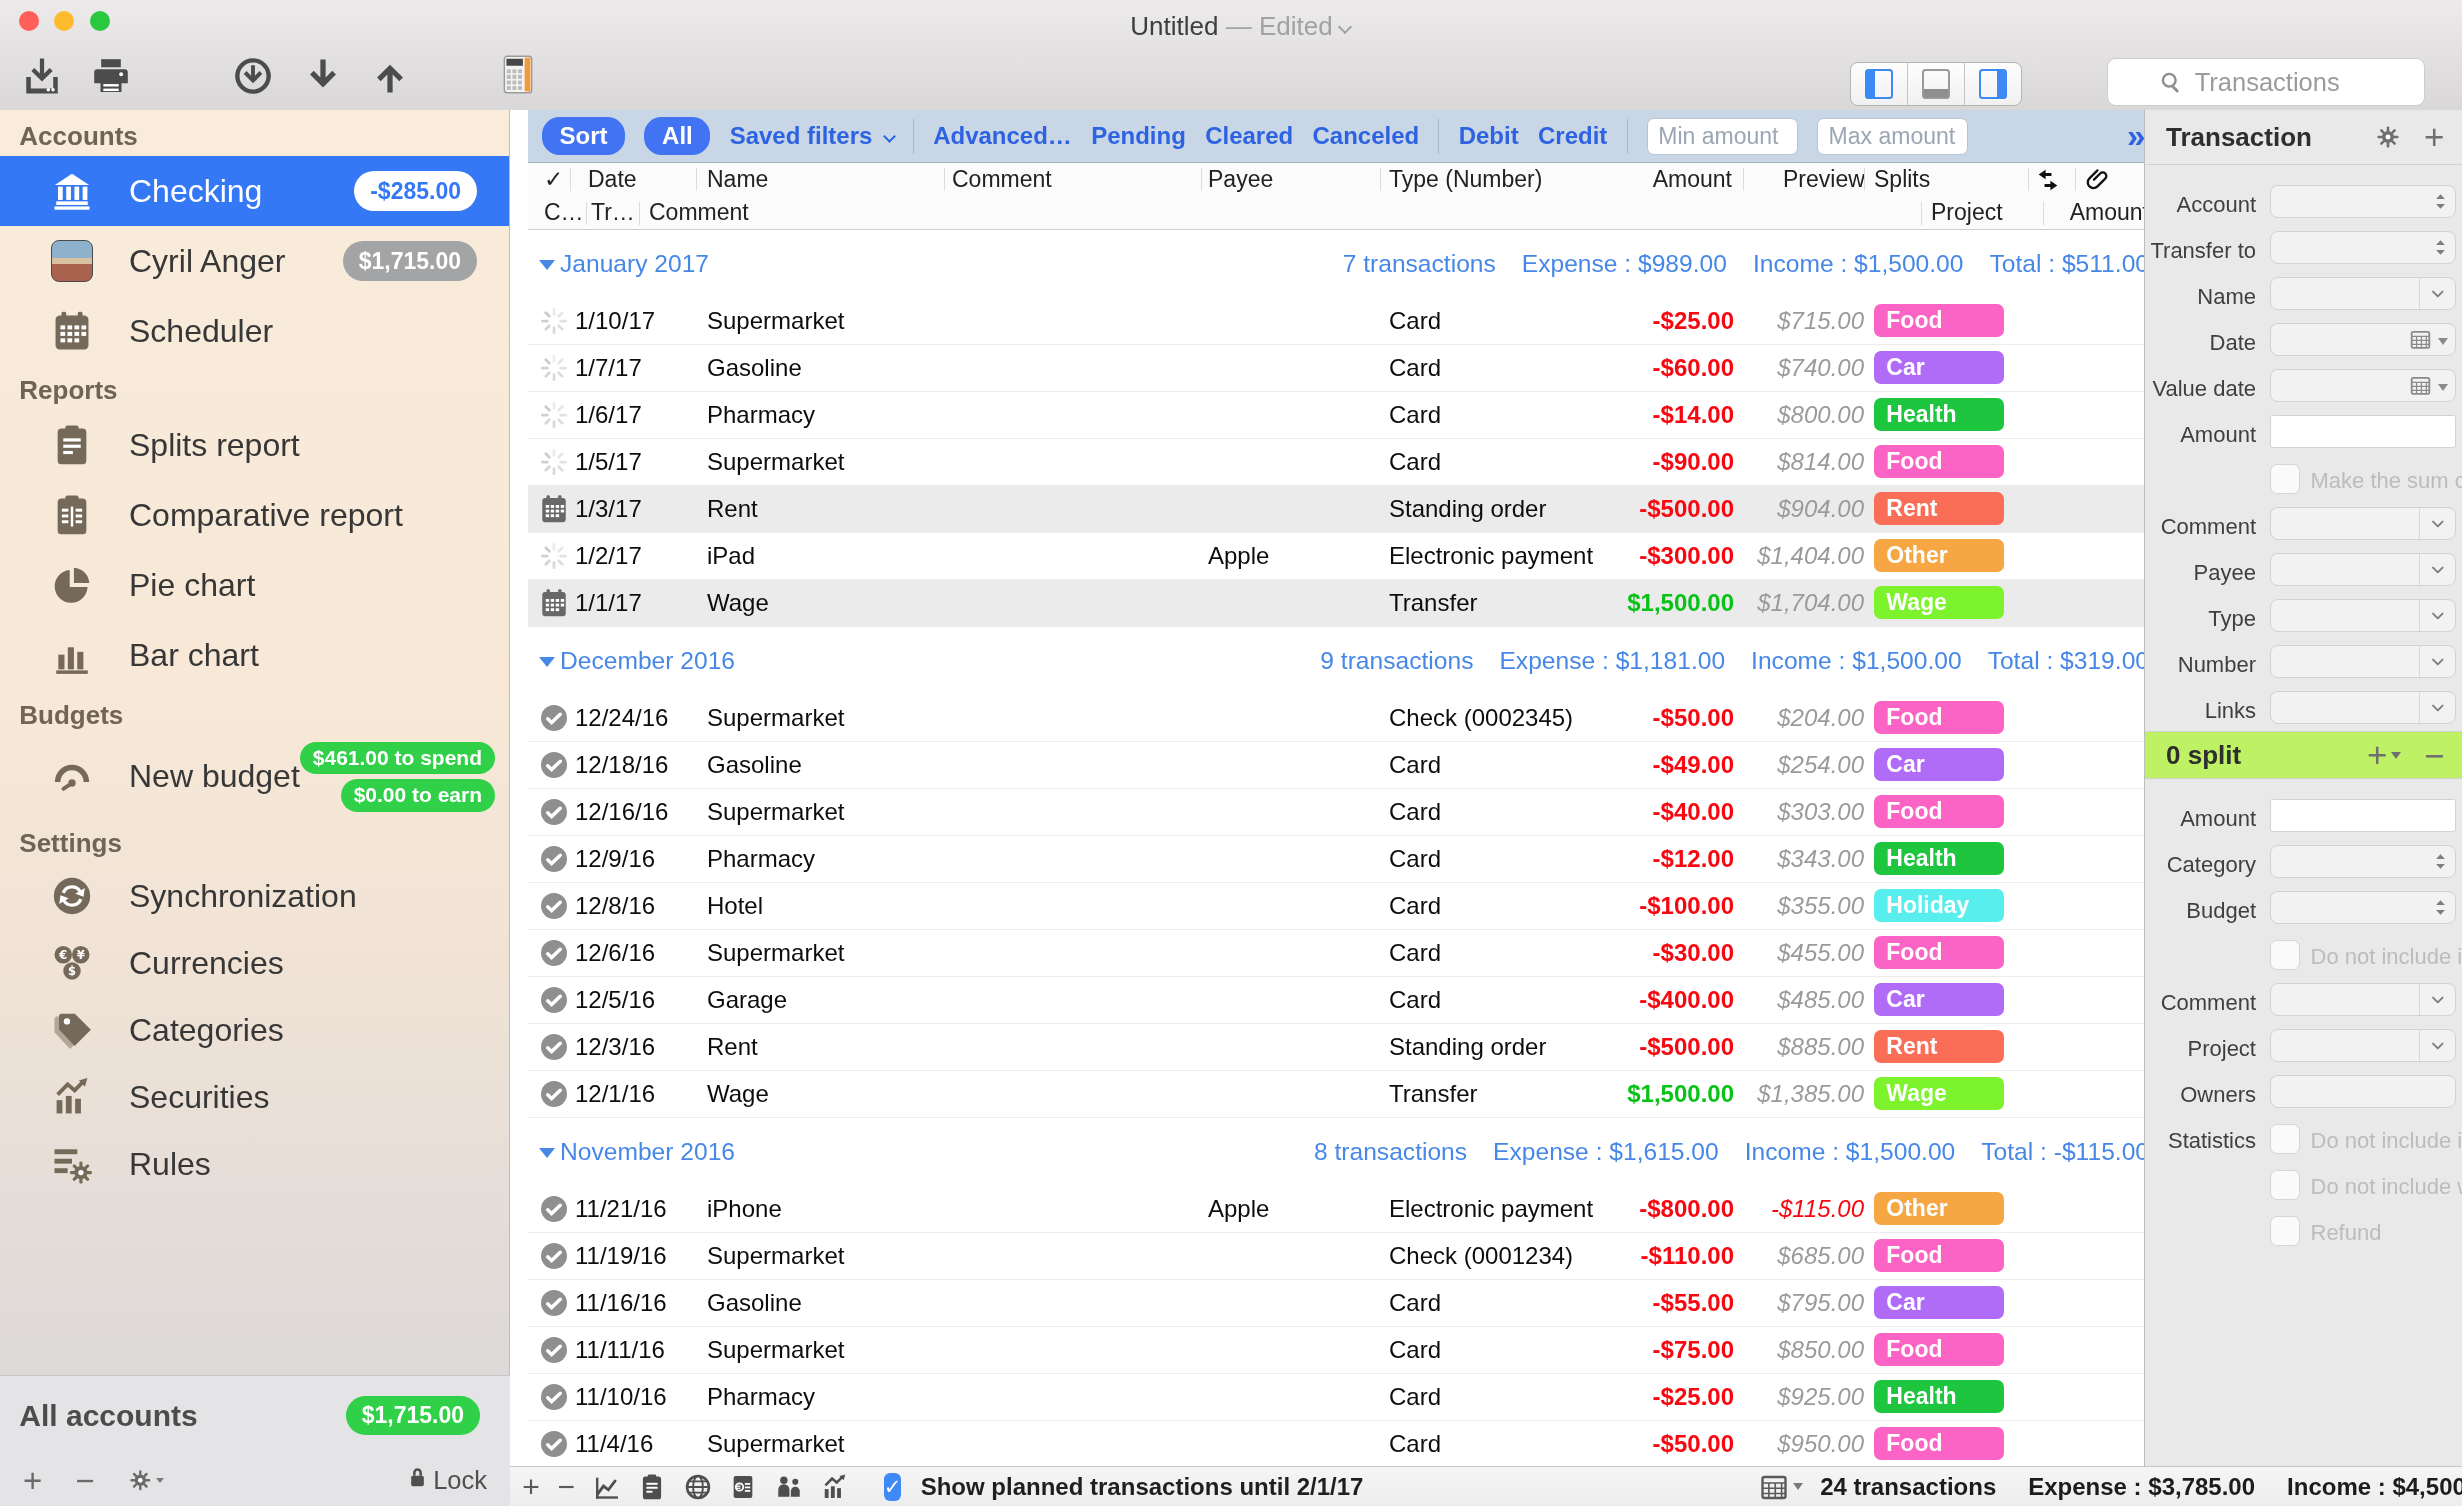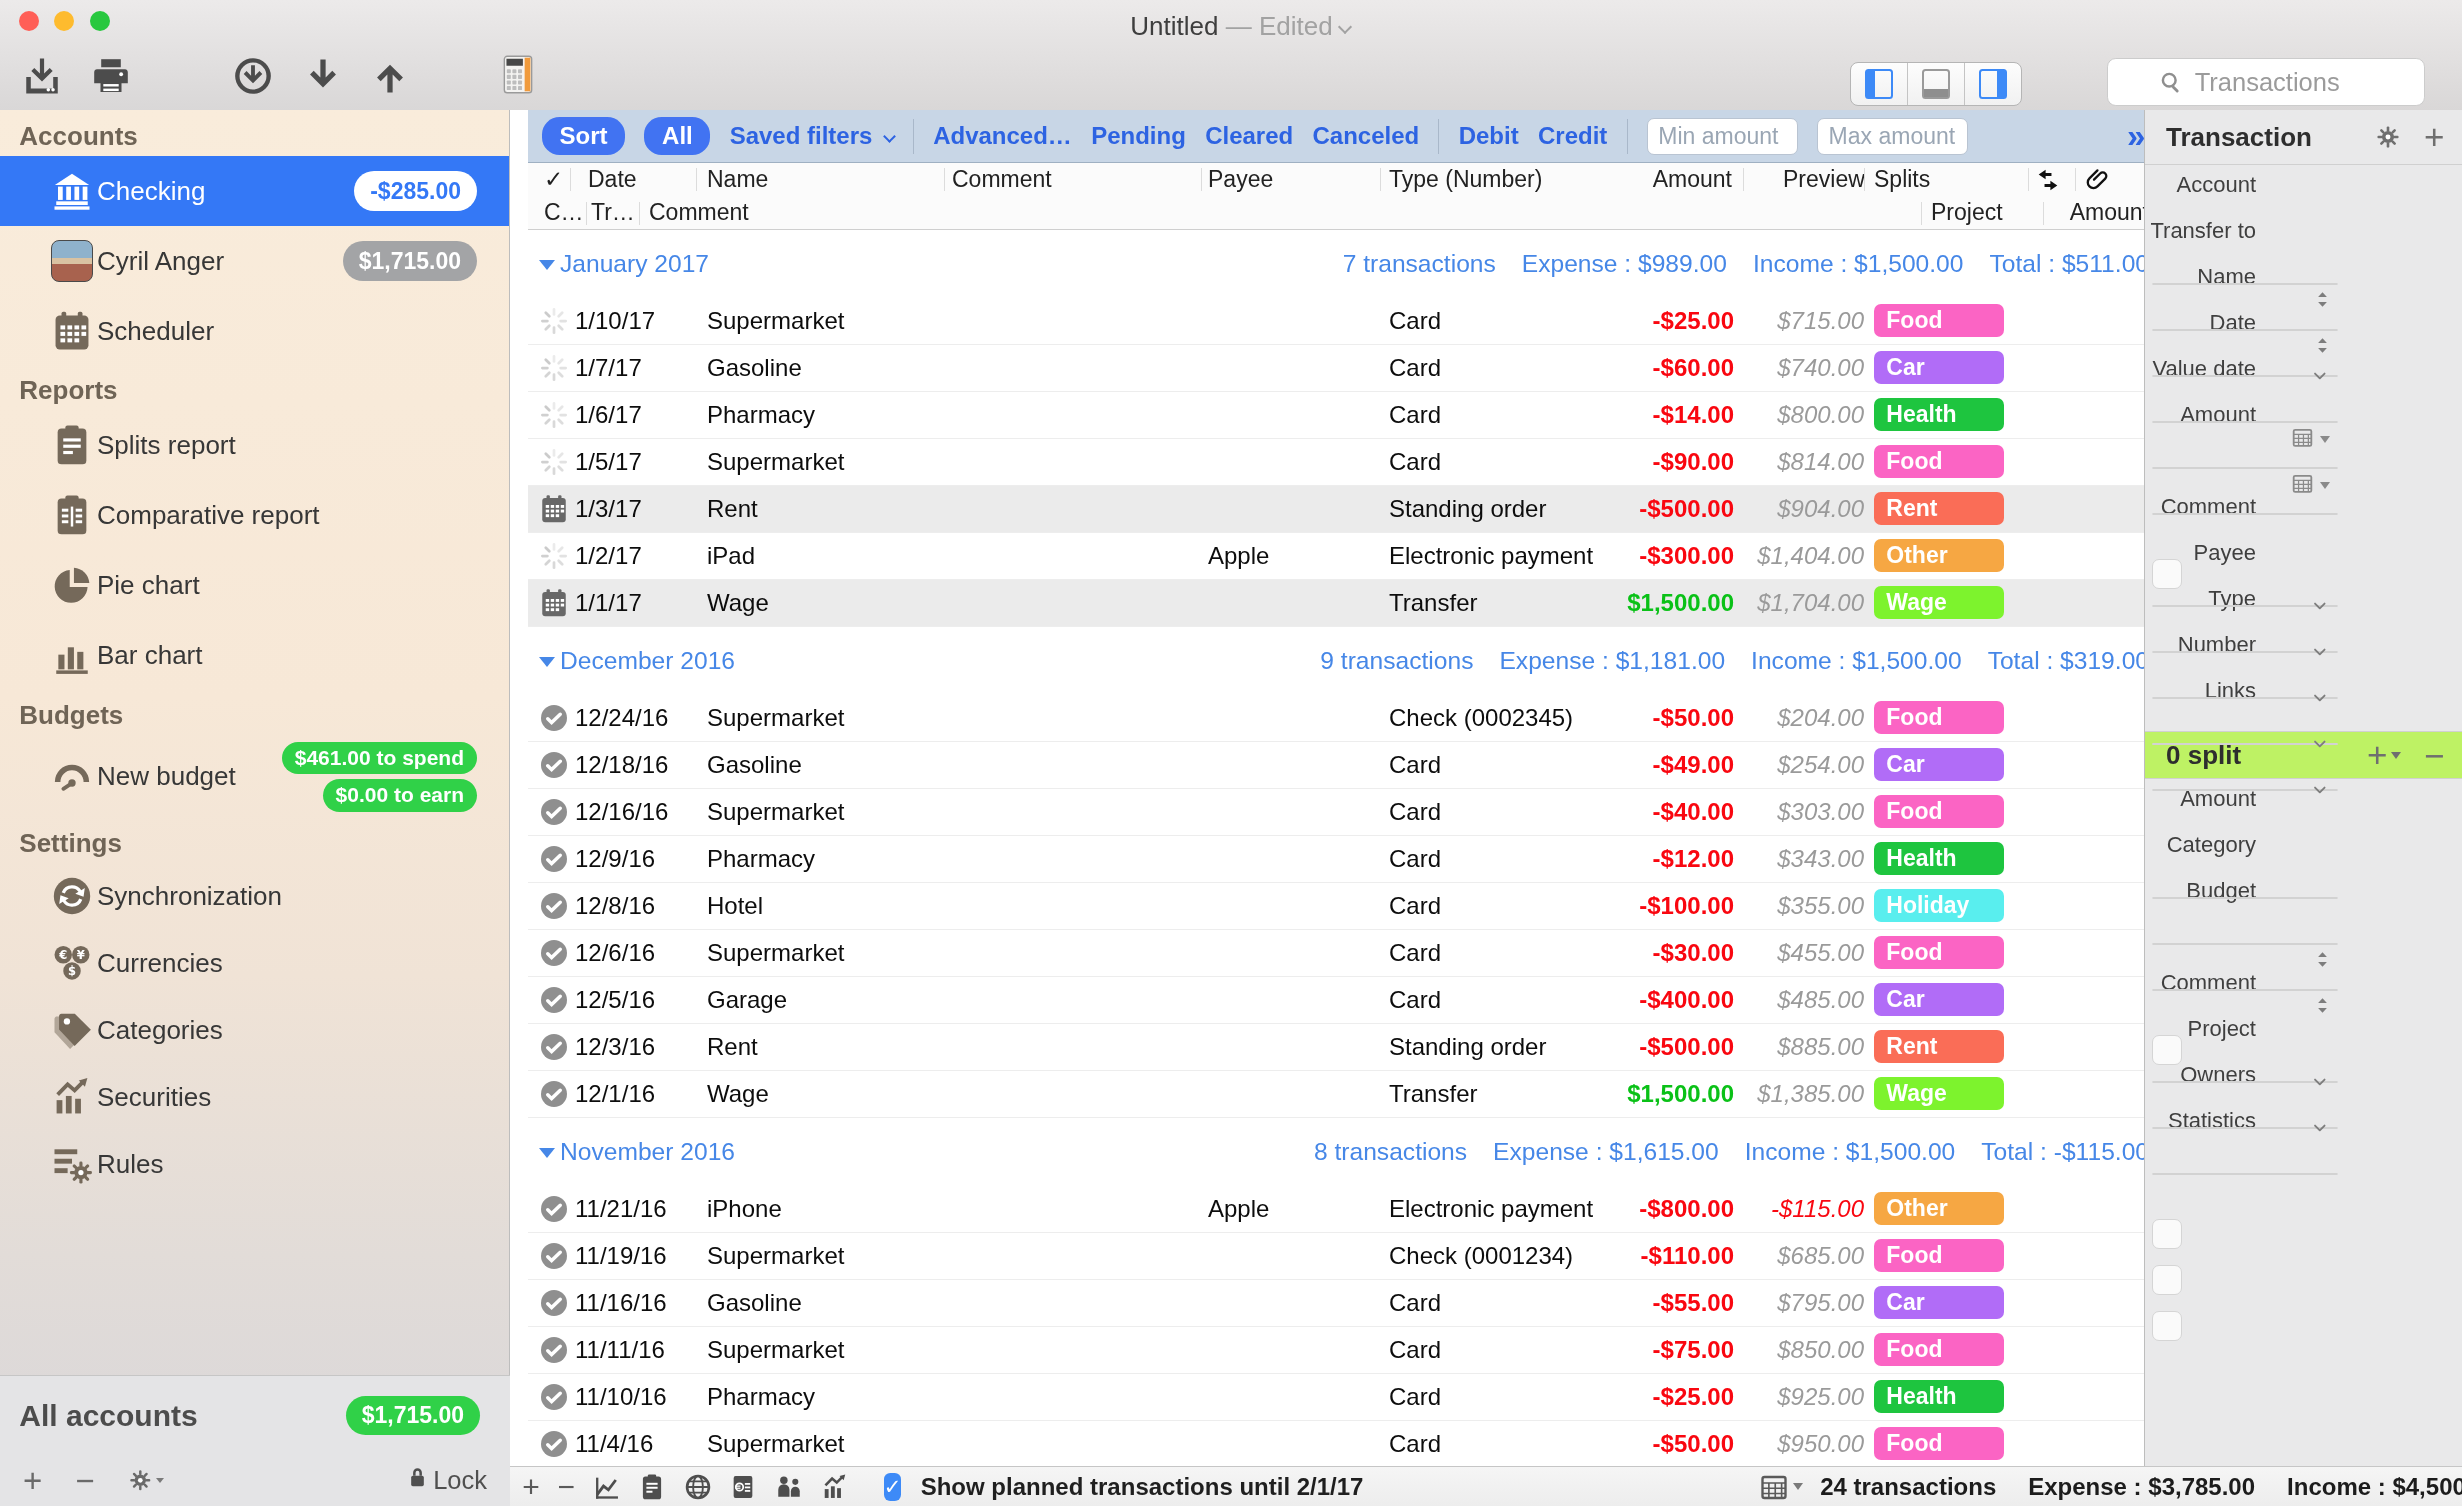--- a/index.html
+++ b/index.html
@@ -35,21 +35,21 @@
   .sidebar{position:absolute;left:0;top:110px;width:510px;height:1396px;background:linear-gradient(180deg,#f9ecdb 0%,#f7e8d7 42%,#f0e3d6 62%,#e2dcd8 82%,#d8d6d9 100%);border-right:0.9px solid #bdbdbd;box-sizing:border-box;overflow:hidden;}
   .sb-section-title{margin:5.3px 0 0 0;height:39px;line-height:39px;padding-left:19.3px;font-size:26px;font-weight:700;color:#6f6456;}
   .sb-section-title:first-child{margin-top:7px;}
   .sb-item{height:70px;display:flex;align-items:center;padding:0 32px 0 51px;cursor:default;}
   .sb-item.tall{height:84px;}
   .sb-item.small{height:67px;}
   .sb-item.selected{background:#3478f6;}
   .sb-icon{width:42px;height:42px;color:#75695a;flex:0 0 42px;}
   .sb-icon svg{width:42px;height:42px;}
   .sb-item.selected .sb-icon{color:#fff;}
-  .sb-label{margin-left:4px;font-size:26px;color:#373737;white-space:nowrap;}
+  .sb-label{margin-left:36px;font-size:32px;color:#373737;white-space:nowrap;}
   .sb-item.selected .sb-label{color:#fff;}
   .sb-badges{margin-left:auto;display:flex;flex-direction:column;align-items:flex-end;gap:4.4px;}
   .badge{border-radius:878px;padding:6.2px 16px;font-size:23px;font-weight:700;color:#fff;white-space:nowrap;}
   .badge.green{background:#30d148;}
   .badge.gray{background:#a3a4a6;}
   .badge.white{background:#fff;color:#3478f6;}
   .avatar{border-radius:8px;background:linear-gradient(180deg,#8fb2cc 0 42%,#d9c2a2 42% 58%,#a8624e 58% 100%);border:1.8px solid #4a4a4a;box-sizing:border-box;}
   .sb-footer{position:absolute;left:0;bottom:0;width:510px;background:#e4e4e6;border-top:0.9px solid #c6c6c6;box-sizing:border-box;}
   .sb-foot-row1{height:79px;display:flex;align-items:center;padding:0 30px 0 19.3px;}
   .sb-foot-label{font-size:30px;font-weight:700;color:#4c4c4c;}
@@ -128,21 +128,21 @@
   
   .panel{position:absolute;left:2144px;top:110px;width:318px;height:1356px;background:#e9e9ea;border-left:0.9px solid #bdbdbd;box-sizing:border-box;overflow:hidden;}
   .panel-header{height:54px;border-bottom:0.9px solid #d0d0d0;display:flex;align-items:center;padding:0 17.6px 0 21px;}
   .panel-title{font-size:26px;font-weight:700;color:#2e2e2e;}
   .panel-hicons{margin-left:auto;display:flex;align-items:center;gap:23px;color:#6f6f6f;}
   .panel-hicons .icon{width:26px;height:26px;}
   .panel-hicons .icon svg{width:26px;height:26px;}
   .panel-plus{font-size:35px;line-height:26px;color:#6f6f6f;}
   .panel-minus{font-size:35px;line-height:23px;color:#6f6f6f;}
   .panel-form{padding-top:7px;}
-  .prow{height:46px;display:flex;align-items:flex-start;flex-direction:column;}
+  .prow{height:46px;display:flex;align-items:flex-end;}
   .plabel{width:111px;text-align:right;padding-right:7px;font-size:22px;color:#3f3f3f;flex:0 0 111px;white-space:nowrap;}
   .pfield{margin-left:7px;width:186px;height:33px;border-radius:8px;background:#f2f2f3;border:0.9px solid #d2d2d2;position:relative;box-sizing:border-box;}
   .pfield.text{background:#fff;border-radius:2.6px;}
   .stepctl{position:absolute;right:4.4px;top:4.4px;width:21px;height:23px;color:#7d7d7d;}
   .stepctl svg{width:21px;height:23px;}
   .combo-btn{position:absolute;right:0;top:0;width:35px;height:100%;border-left:0.9px solid #d9d9d9;display:flex;align-items:center;justify-content:center;color:#7d7d7d;}
   .combo-btn svg{width:17.6px;height:17.6px;}
   .datectl{position:absolute;right:23px;top:4.4px;width:23px;height:23px;color:#8a8a8a;}
   .datectl svg{width:23px;height:23px;}
   .pfield .tri-sm{position:absolute;right:7px;top:14px;border-top-color:#8a8a8a;}

